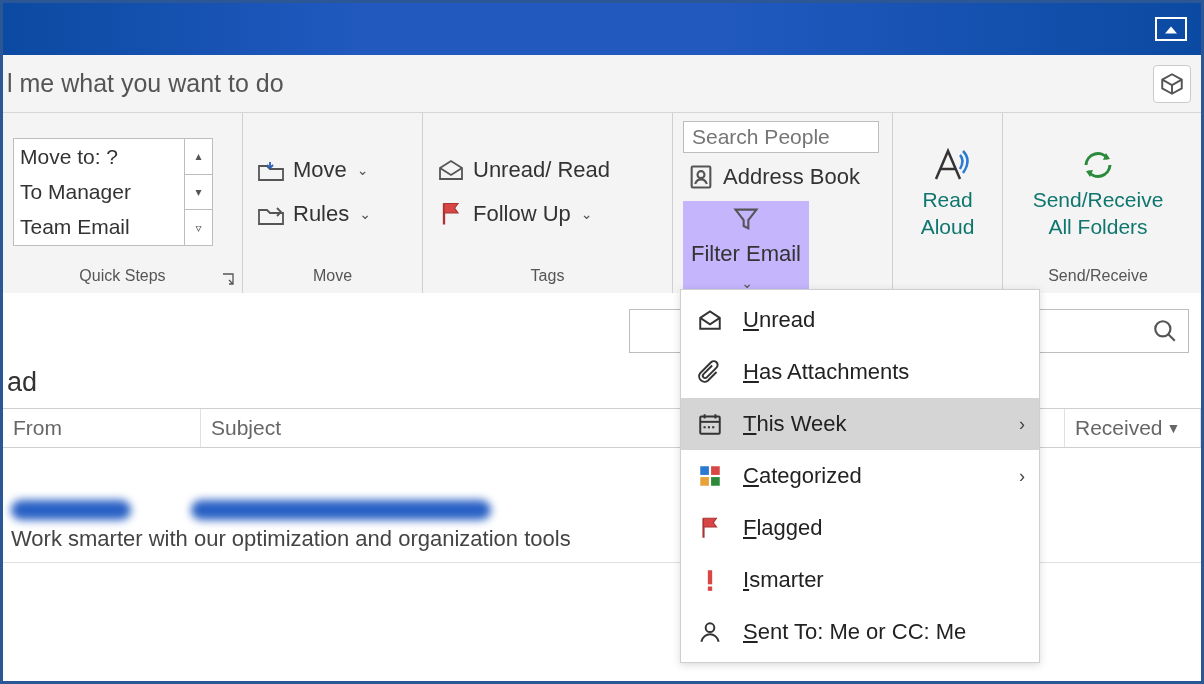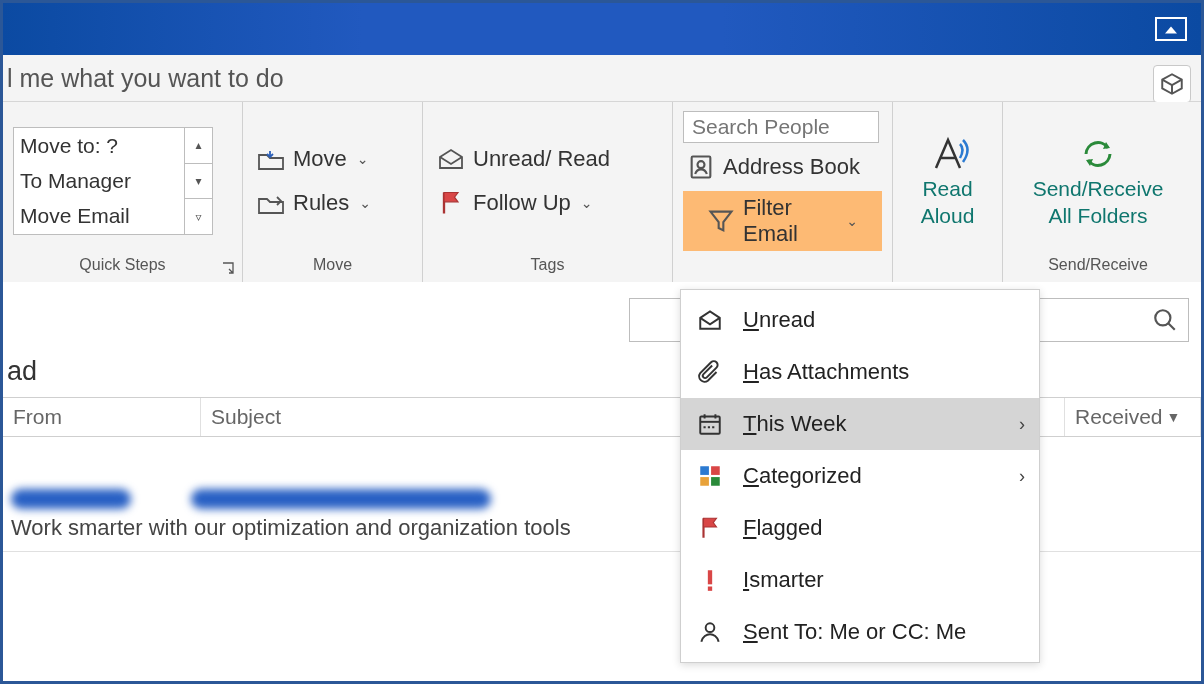--- a/index.html
+++ b/index.html
@@ -26,21 +26,21 @@
     left: 50%; top: 55%;
     width: 0; height: 0;
     border-left: 6px solid transparent;
     border-right: 6px solid transparent;
     border-bottom: 7px solid #fff;
     transform: translate(-50%,-50%);
   }
 
   
   .tellme-row {
-    height: 47px;
+    height: 58px;
     background: #f4f4f4;
     display: flex;
     align-items: center;
     padding-left: 4px;
     font-size: 25px;
     color: #555;
     border-bottom: 1px solid #d6d6d6;
     position: relative;
   }
   .tellme-row .cube {
@@ -163,22 +163,23 @@
   .search-people {
     border: 1px solid #bdbdbd;
     background: #fff;
     padding: 3px 8px;
     width: 196px;
     font-size: 21px;
     color: #888;
   }
 
   .filter-email-btn {
-    background: #fdba74;
-    padding: 4px 24px;
+    background: #c4b5fd;
+    padding: 4px 8px;
+    flex-direction: column;
   }
 
   
   .content {
     position: relative;
   }
   .search-box-row {
     display: flex;
     justify-content: flex-end;
     padding: 16px 12px 4px 0;
@@ -298,21 +299,21 @@
 </div>
 
 <div class="ribbon">
 
   <div class="group" style="width:240px">
     <div class="group-content">
       <div class="quicksteps-box">
         <div class="quicksteps-list">
           <div>Move to: ?</div>
           <div>To Manager</div>
-          <div>Move Email</div>
+          <div>Team Email</div>
         </div>
         <div class="quicksteps-spinners">
           <div>▴</div>
           <div>▾</div>
           <div>▿</div>
         </div>
       </div>
     </div>
     <div class="group-label">Quick Steps</div>
     <div class="launcher">

